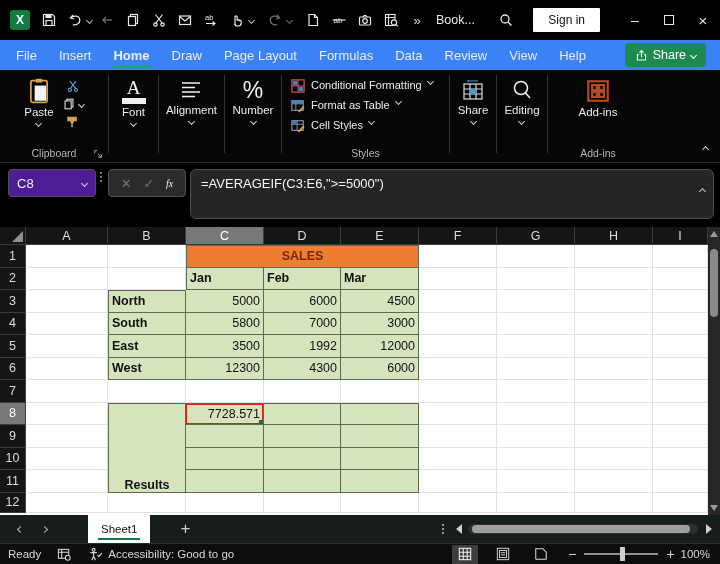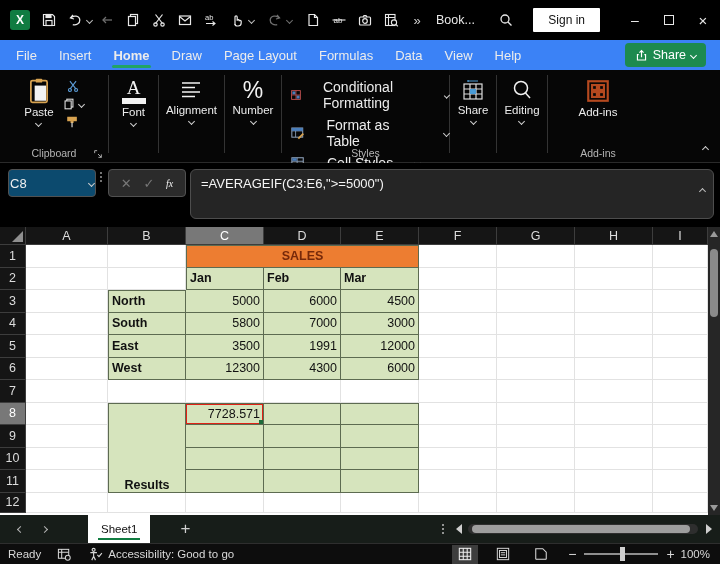--- a/index.html
+++ b/index.html
@@ -33,27 +33,27 @@
   .ribbon{position:absolute;left:0;top:70px;width:720px;height:93px;background:#060606;border-bottom:1px solid #2a2a2a;display:flex;}
   .rgroup{position:relative;height:92px;display:flex;flex-direction:column;align-items:center;}
   .rgroup-label{position:absolute;bottom:3px;left:0;right:0;text-align:center;font-size:10.5px;color:#b5b5b5;}
   .vsep{width:1px;height:78px;background:#333;margin-top:5px;flex:0 0 auto;}
   .bigbtn{display:flex;flex-direction:column;align-items:center;gap:2px;padding-top:8px;color:#e8e8e8;}
   .blabel{font-size:11.5px;color:#ececec;}
   .bchev{color:#cfcfcf;height:6px;display:flex;align-items:center;}
   .clipcol{display:flex;flex-direction:column;align-items:center;gap:4px;padding-top:9px;}
   .smallico{display:flex;align-items:center;gap:3px;color:#e8e8e8;}
   .stylecol{display:flex;flex-direction:column;justify-content:flex-start;gap:6px;padding-top:9px;align-items:flex-start;}
-  .stylerow{display:flex;align-items:center;gap:22px;font-size:14px;color:#ececec;}
+  .stylerow{display:flex;gap:6px;font-size:11px;color:#ececec;}
   .launcher{position:absolute;right:5px;bottom:3px;color:#b5b5b5;}
   .collapse{position:absolute;right:12px;bottom:6px;color:#cfcfcf;}
 
   
   .fbar{position:absolute;left:0;top:163px;width:720px;height:64px;background:#000;}
-  .namebox{position:absolute;left:8px;top:6px;width:88px;height:28px;background:#0c4a6e;border:1px solid #515151;border-radius:4px;display:flex;align-items:center;font-size:13px;color:#f0f0f0;padding:0 1px;justify-content:center;}
+  .namebox{position:absolute;left:8px;top:6px;width:88px;height:28px;background:#4c1d95;border:1px solid #515151;border-radius:4px;display:flex;align-items:center;font-size:13px;color:#f0f0f0;padding:0 8px;justify-content:center;}
   .namebox .cv{margin-left:auto;color:#cfcfcf;}
   .fdots{position:absolute;left:100px;top:9px;display:flex;flex-direction:column;gap:2px;}
   .fdots i{width:2px;height:2px;border-radius:50%;background:#9a9a9a;display:block;}
   .fxbox{position:absolute;left:108px;top:6px;width:78px;height:28px;background:#2b2b2b;border:1px solid #515151;border-radius:4px;display:flex;align-items:center;justify-content:space-around;padding:0 6px;}
   .fxbox .x, .fxbox .ck{color:#777;font-size:13px;}
   .fxbox .fx{color:#f0f0f0;font-size:10px;font-style:italic;font-family:"Liberation Serif",serif;}
   .finput{position:absolute;left:190px;top:6px;width:524px;height:50px;background:#252525;border:1px solid #4d4d4d;border-radius:6px;color:#f5f5f5;font-size:13px;padding:6px 22px 0 10px;}
   .fcollapse{position:absolute;right:8px;top:12px;color:#bdbdbd;}
 
   
@@ -221,20 +221,21 @@
   </div>
 
   <div class="menubar">
     <span class="rtab" style="margin-left:5px">File</span>
     <span class="rtab">Insert</span>
     <span class="rtab active">Home</span>
     <span class="rtab">Draw</span>
     <span class="rtab">Page Layout</span>
     <span class="rtab">Formulas</span>
     <span class="rtab">Data</span>
+    <span class="rtab">Review</span>
     <span class="rtab">View</span>
     <span class="rtab">Help</span>
     <span class="sharebtn">
       <svg width="13" height="13" viewBox="0 0 16 16" fill="none" stroke="#fff" stroke-width="1.4">
           <path d="M8 10 V2.5 M5.5 4.5 L8 2 l2.5 2.5"></path>
           <path d="M4.5 7 H3 v6.5 h10 V7 h-1.5"></path>
         </svg>
       <span>Share</span>
       <span class="cv" style="color:#fff"></span>
     </span>
@@ -513,21 +514,21 @@
         <td class="c"></td>
         <td class="c"></td>
         <td class="c"></td>
         <td class="c"></td>
       </tr>
       <tr style="height:22.5px">
         <td class="rn">5</td>
         <td class="c"></td>
         <td class="g gl bold">East</td>
         <td class="g num">3500</td>
-        <td class="g num">1991</td>
+        <td class="g num">1992</td>
         <td class="g num">12000</td>
         <td class="c"></td>
         <td class="c"></td>
         <td class="c"></td>
         <td class="c"></td>
       </tr>
       <tr style="height:22.5px">
         <td class="rn">6</td>
         <td class="c"></td>
         <td class="g gl bold">West</td>

